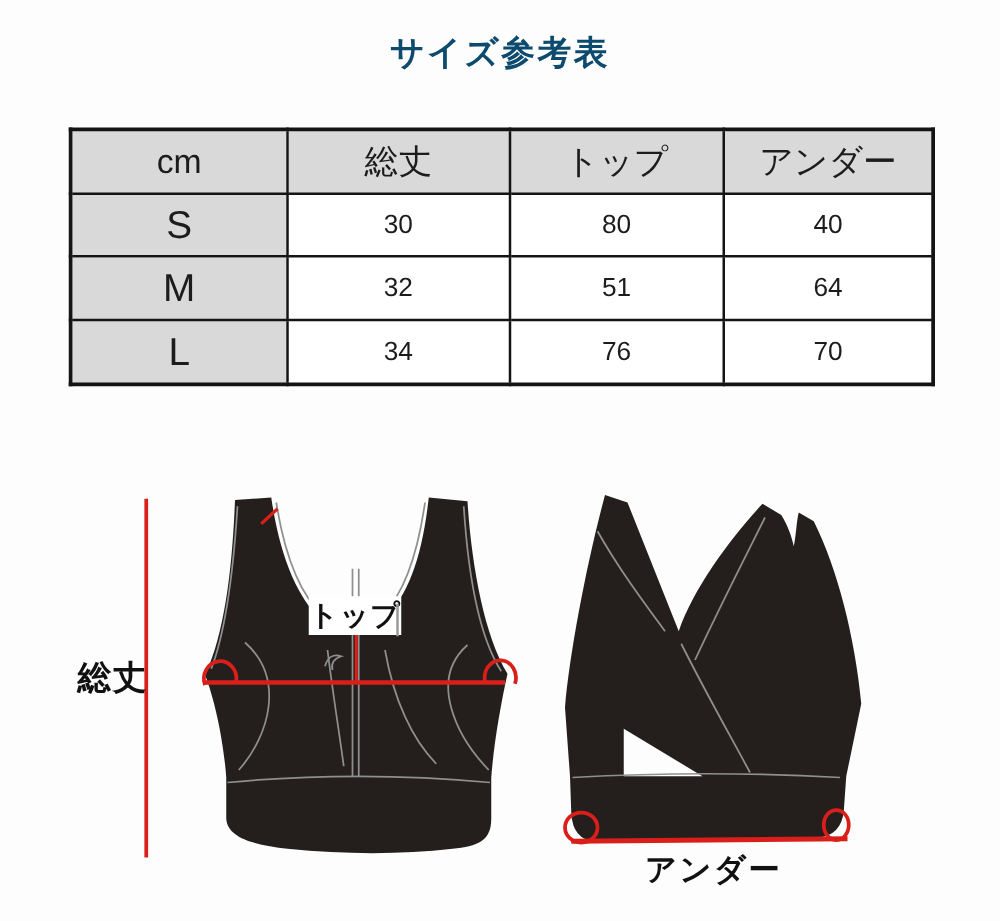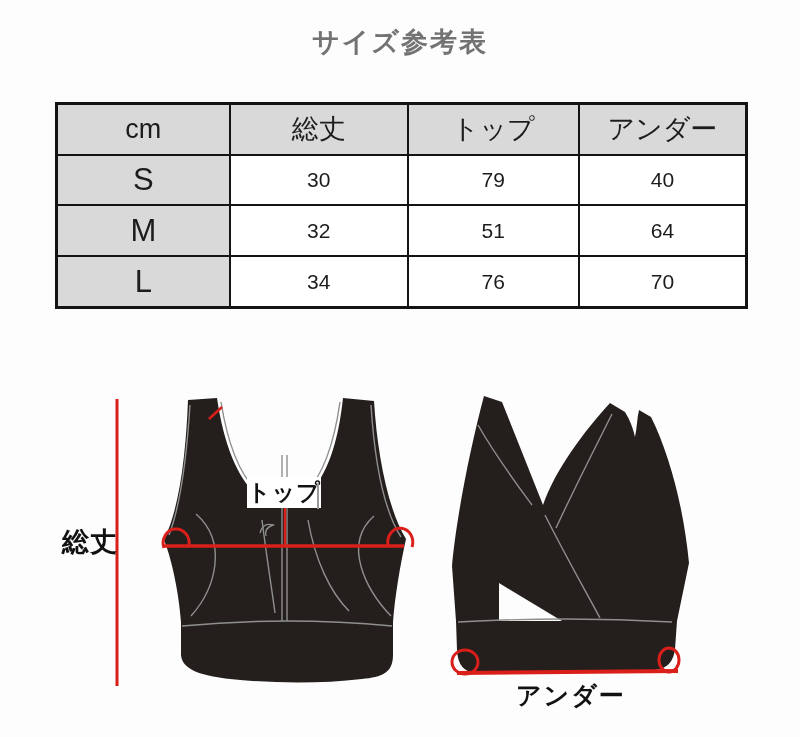--- a/index.html
+++ b/index.html
@@ -1,20 +1,20 @@
 <!DOCTYPE html>
 <html><head>
 <meta charset="utf-8">
 <style>
   html,body{margin:0;padding:0;background:#fdfdfd;}
   #page{position:relative;width:800px;height:737px;background:#fdfdfd;overflow:hidden;
         font-family:"Liberation Sans","DejaVu Sans",sans-serif;color:#1c1c1c;}
   
   #title{position:absolute;left:0;top:24px;width:800px;text-align:center;
-         font-size:27px;font-weight:bold;letter-spacing:2px;color:#737373;}
+         font-size:27px;font-weight:bold;letter-spacing:2px;color:#0c4a6e;}
   
   #size-table{position:absolute;left:55px;top:102px;width:693px;height:207px;
               border-collapse:collapse;table-layout:fixed;}
   #size-table td{border:2px solid #141414;text-align:center;vertical-align:middle;
                  padding:0;height:41px;overflow:hidden;background:#ffffff;}
   #size-table tr.hdr td{background:#d9d9d9;font-size:27px;font-weight:500;}
   #size-table td.szcol{background:#d9d9d9;}
   #size-table{border:3px solid #141414;}
   .cellnum{font-size:21px;}
   .szletter{font-size:31px;}
@@ -45,21 +45,21 @@
     <tbody>
         <tr class="hdr">
       <td>cm</td>
       <td>総丈</td>
       <td>トップ</td>
       <td>アンダー</td>
     </tr>
     <tr>
       <td class="szcol szletter">S</td>
       <td class="cellnum">30</td>
-      <td class="cellnum">79</td>
+      <td class="cellnum">80</td>
       <td class="cellnum">40</td>
     </tr>
     <tr>
       <td class="szcol szletter">M</td>
       <td class="cellnum">32</td>
       <td class="cellnum">51</td>
       <td class="cellnum">64</td>
     </tr>
     <tr>
       <td class="szcol szletter">L</td>

